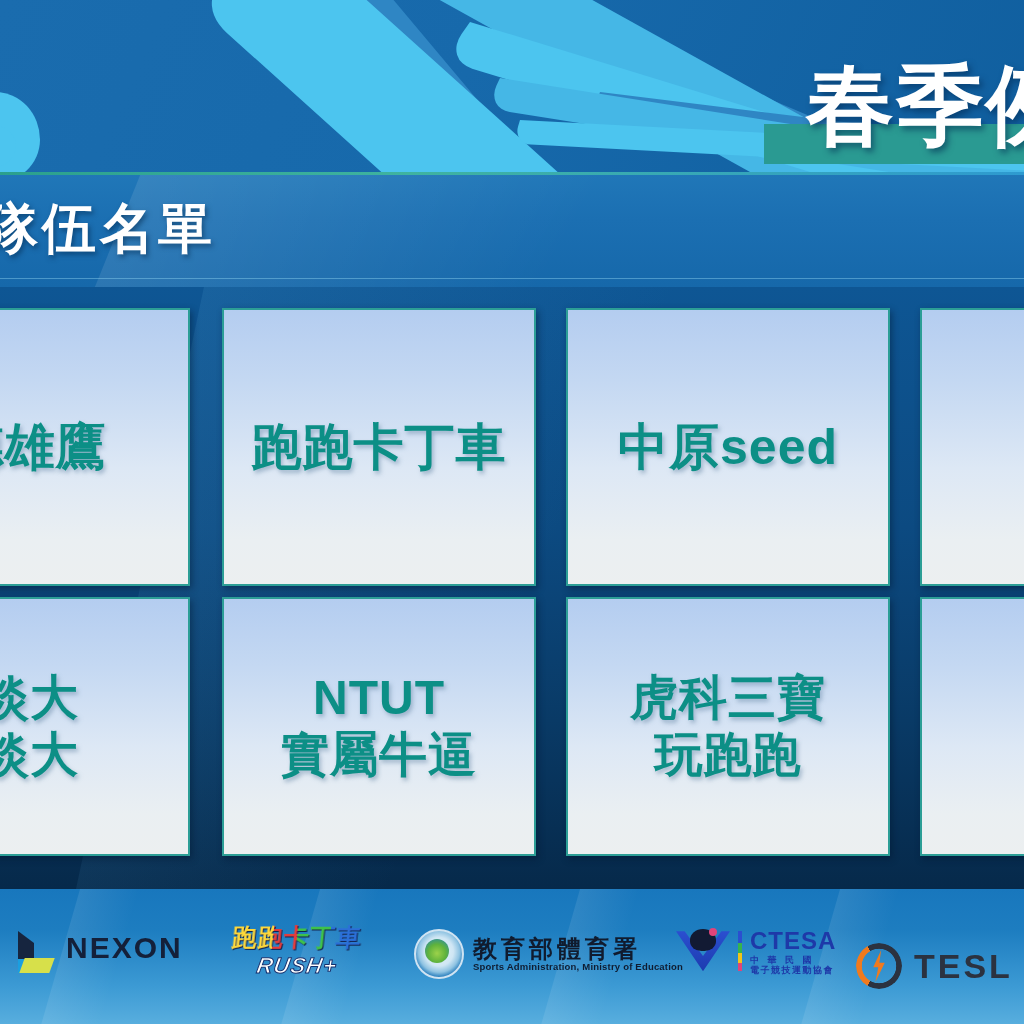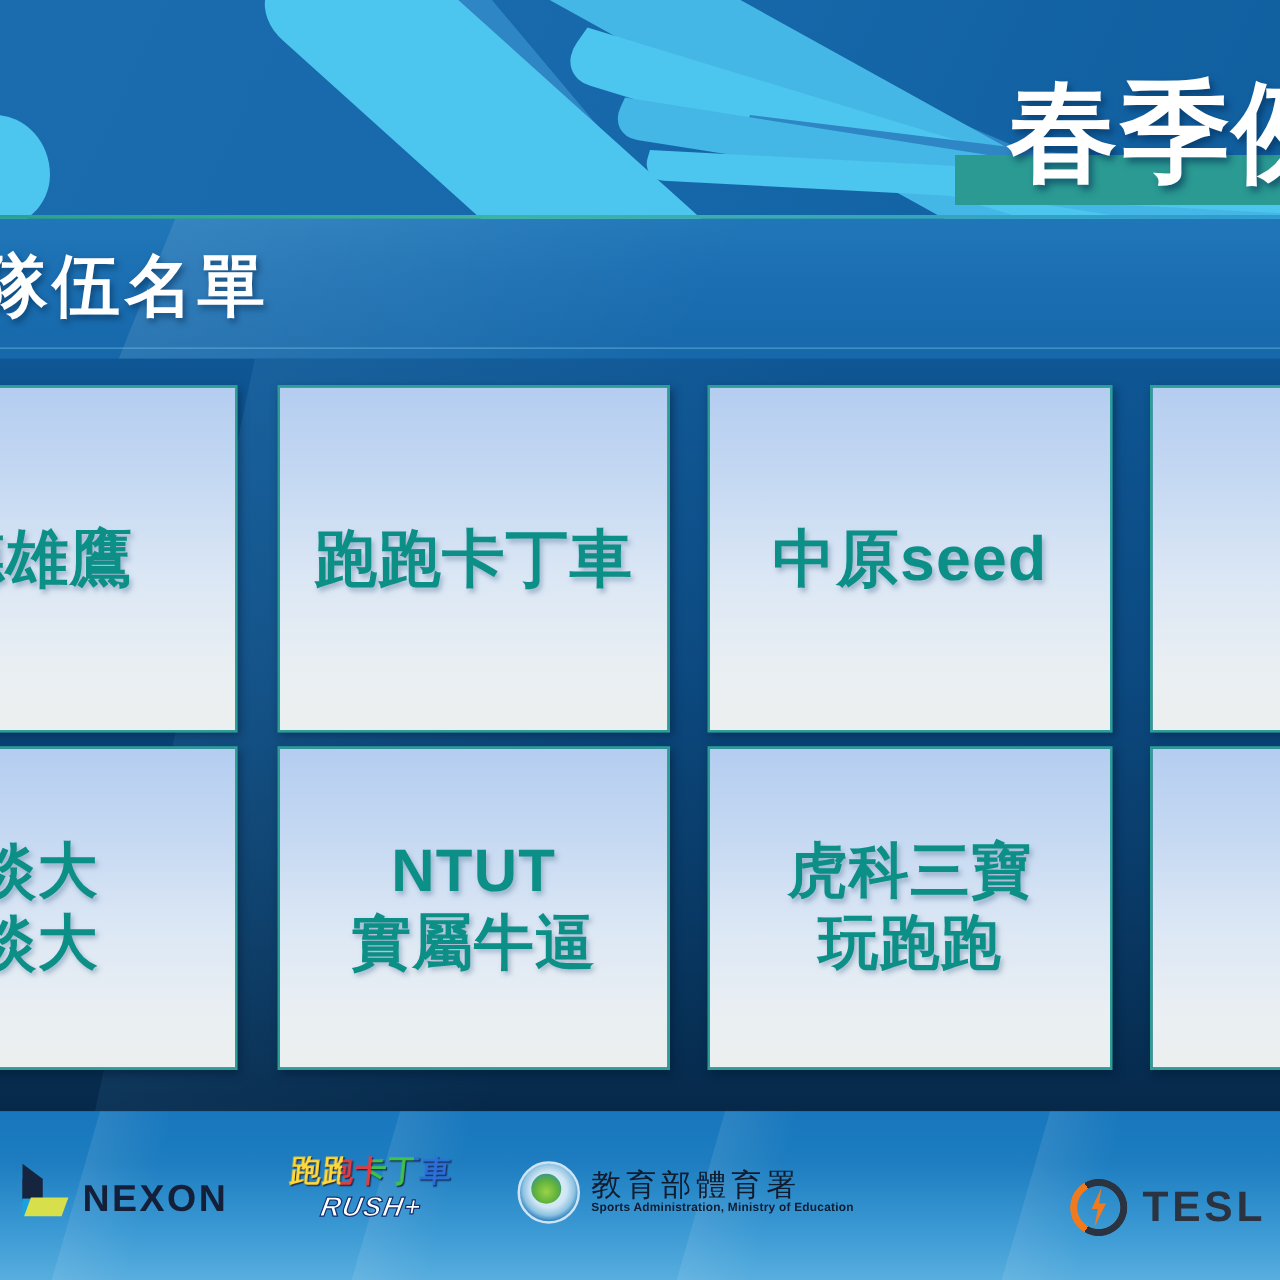--- a/index.html
+++ b/index.html
@@ -198,21 +198,21 @@
   }
   .logos {
     position: absolute;
     left: 0; top: 0;
     width: 1024px; height: 135px;
     display: flex;
     align-items: center;
   }
 
   
-  .nexon { position: absolute; left: 14px; top: 42px; display: flex; align-items: flex-end; gap: 10px; }
+  .nexon { position: absolute; left: 14px; top: 42px; display: flex; align-items: flex-start; gap: 10px; }
   .nexon-mark { position: relative; width: 42px; height: 46px; }
   .nm-a { position: absolute; left: 4px; top: 0; width: 0; height: 0;
           border-left: 16px solid #16253f; border-top: 12px solid transparent; border-bottom: 18px solid #16253f; }
   .nm-b { position: absolute; left: 4px; top: 28px; width: 0; height: 0;
           border-left: 16px solid #1a9fe0; border-top: 0 solid transparent; border-bottom: 14px solid #1a9fe0; }
   .nm-c { position: absolute; left: 8px; top: 27px; width: 30px; height: 15px;
           background: #d7e04a; transform: skewX(-20deg); }
   .nexon-text { font-size: 30px; font-weight: 800; letter-spacing: 2px; color: #14203a; }
 
   
@@ -225,21 +225,21 @@
               color: #ffffff; -webkit-text-stroke: 1px #15306e; transform: skewX(-10deg); }
 
   
   .sa { position: absolute; left: 414px; top: 40px; display: flex; align-items: center; gap: 9px; }
   .sa-seal { width: 46px; height: 46px; border-radius: 50%;
              background: radial-gradient(circle at 50% 45%, #e8f4fb 0%, #cfe6f4 42%, #8fc3e2 60%, #2a7fbe 74%, #1a5d99 100%);
              border: 2px solid #cfe3f2; position: relative; }
   .sa-seal::before { content:""; position:absolute; left:9px; top:8px; width:24px; height:24px; border-radius:50%;
              background: radial-gradient(circle at 50% 60%, #9cd24a 0%, #5fb23c 48%, #1d83c0 100%); }
   .sa-text { line-height: 1.1; }
-  .sa-zh { font-size: 24px; font-weight: 400; letter-spacing: 4px; color: #101b2e; }
+  .sa-zh { font-size: 24px; font-weight: 700; letter-spacing: 4px; color: #101b2e; }
   .sa-en { font-size: 9.5px; font-weight: 700; letter-spacing: .2px; color: #0f1c31; }
 
   
   .ctesa { position: absolute; left: 676px; top: 38px; display: flex; align-items: center; gap: 8px; }
   .ctesa-mark { position: relative; width: 54px; height: 48px; }
   .cm-w { position: absolute; left: 0; top: 4px; width: 54px; height: 40px;
           background: linear-gradient(180deg,#2b4fd0 0%, #1d3bb0 100%);
           clip-path: polygon(0 0, 16% 0, 50% 62%, 84% 0, 100% 0, 50% 100%); }
   .cm-i { position: absolute; left: 14px; top: 2px; width: 26px; height: 22px; border-radius: 50% 50% 44% 44%;
           background: #121a33; }
@@ -347,20 +347,33 @@
       </div>
 
       <div class="sa">
         <div class="sa-seal"></div>
         <div class="sa-text">
           <div class="sa-zh">教育部體育署</div>
           <div class="sa-en">Sports Administration, Ministry of Education</div>
         </div>
       </div>
 
+      <div class="ctesa">
+        <div class="ctesa-mark">
+          <div class="cm-w"></div>
+            <div class="cm-i"></div>
+            <div class="cm-dot"></div>
+        </div>
+        <div class="ctesa-bar"></div>
+        <div class="ctesa-text">
+          <div class="ctesa-main">CTESA</div>
+          <div class="ctesa-sub1">中 華 民 國</div>
+          <div class="ctesa-sub2">電子競技運動協會</div>
+        </div>
+      </div>
 
       <div class="tesl">
         <div class="tesl-mark">
           <div class="tm-ring"></div>
             <div class="tm-bolt"></div>
         </div>
         <div class="tesl-text">TESL</div>
       </div>
 
     </div>

